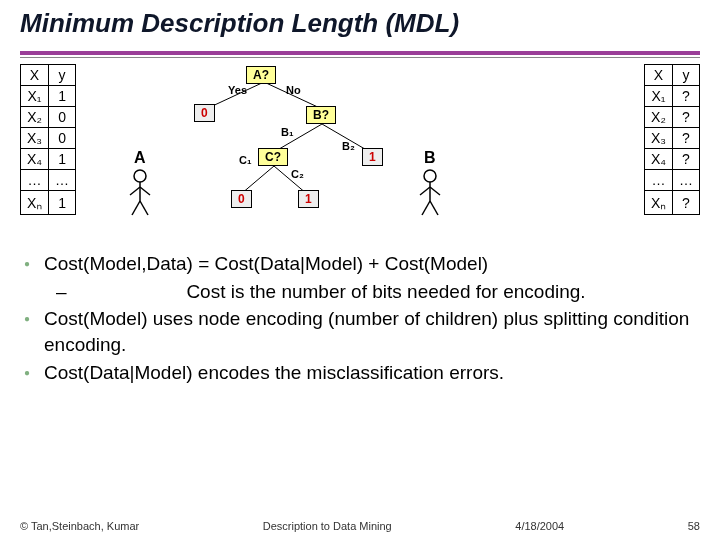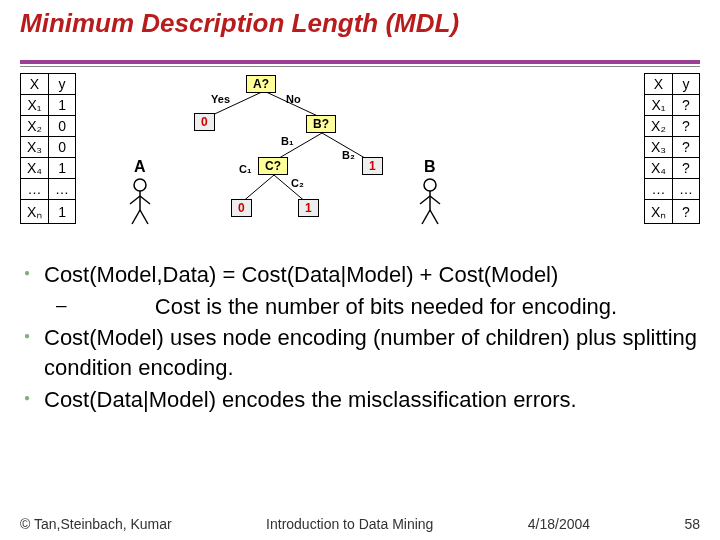--- a/index.html
+++ b/index.html
@@ -1,36 +1,36 @@
 <!DOCTYPE html>
 <html><head>
 <meta charset="utf-8">
 <style>
   * { margin: 0; padding: 0; box-sizing: border-box; }
   body { width: 720px; height: 540px; background: #fff; font-family: Arial, sans-serif; position: relative; overflow: hidden; }
   .slide { width: 100%; height: 100%; padding: 8px 20px; position: relative; }
-  .title { font-size: 26px; font-weight: bold; font-style: italic; color: #b91c1c; margin-bottom: 21px; }
+  .title { font-size: 26px; font-weight: bold; font-style: italic; color: #0f172a; margin-bottom: 12px; }
   .rule-wrap { margin-bottom: 6px; }
   .rule-thick { height: 4px; background: #9a3e98; }
   .rule-thin { height: 1px; background: #888; margin-top: 2px; }
   .content-row { display: flex; align-items: flex-start; gap: 10px; }
   .data-table { border-collapse: collapse; font-size: 14px; }
   .data-table th, .data-table td { border: 1px solid #000; padding: 2px 6px; text-align: center; font-weight: normal; min-width: 26px; }
   .data-table th { font-weight: normal; }
   .diagram { flex: 1; position: relative; height: 175px; }
   .node-box { position: absolute; background: #ffff99; border: 1px solid #000; font-size: 12px; font-weight: bold; padding: 1px 6px; text-align: center; }
   .leaf-box { position: absolute; background: #eee; border: 1px solid #000; font-size: 12px; padding: 1px 6px; color: #c00; font-weight: bold; }
   .edge-label { position: absolute; font-size: 11px; font-weight: bold; }
   .big-label { position: absolute; font-size: 16px; font-weight: bold; }
-  .bullets { margin-top: 12px; font-size: 22px; line-height: 1.35; }
+  .bullets { margin-top: 12px; font-size: 19px; line-height: 1.35; }
   .bullets li { list-style: none; position: relative; padding-left: 24px; margin-bottom: 2px; }
   .bullets li::before { content: "●"; position: absolute; left: 4px; font-size: 10px; top: 6px; color: #80b080; }
   .bullets .sub-item { list-style: none; padding-left: 52px; position: relative; text-align: center; }
   .bullets .sub-item::before { content: "–"; position: absolute; left: 36px; top: 0; font-size: 19px; color: #000; }
-  .footer { position: absolute; bottom: 8px; left: 20px; right: 20px; display: flex; justify-content: space-between; font-size: 14px; color: #333; }
+  .footer { position: absolute; bottom: 8px; left: 20px; right: 20px; display: flex; justify-content: space-between; font-size: 11px; color: #333; }
   .stick { position: absolute; width: 28px; }
   svg.tree-lines { position: absolute; top: 0; left: 0; pointer-events: none; }
 </style>
 </head>
 <body>
 
 <div class="slide">
   <div class="title">Minimum Description Length (MDL)</div>
   <div class="rule-wrap">
     <div class="rule-thick"></div>
@@ -75,21 +75,21 @@
     <div class="diagram">
       <svg class="tree-lines" width="380" height="175">
         <line x1="178" y1="18" x2="120" y2="45" stroke="#000"></line>
         <line x1="178" y1="18" x2="236" y2="45" stroke="#000"></line>
         <line x1="236" y1="60" x2="188" y2="88" stroke="#000"></line>
         <line x1="236" y1="60" x2="284" y2="88" stroke="#000"></line>
         <line x1="188" y1="102" x2="155" y2="130" stroke="#000"></line>
         <line x1="188" y1="102" x2="221" y2="130" stroke="#000"></line>
       </svg>
       <div class="node-box" style="left:160px; top:2px;">A?</div>
-      <div class="edge-label" style="left:125px; top:20px;">Yes</div>
+      <div class="edge-label" style="left:142px; top:20px;">Yes</div>
       <div class="edge-label" style="left:200px; top:20px;">No</div>
       <div class="leaf-box" style="left:108px; top:40px;">0</div>
       <div class="node-box" style="left:220px; top:42px;">B?</div>
       <div class="edge-label" style="left:195px; top:62px;">B₁</div>
       <div class="edge-label" style="left:256px; top:76px;">B₂</div>
       <div class="node-box" style="left:172px; top:84px;">C?</div>
       <div class="leaf-box" style="left:276px; top:84px;">1</div>
       <div class="edge-label" style="left:153px; top:90px;">C₁</div>
       <div class="edge-label" style="left:205px; top:104px;">C₂</div>
       <div class="leaf-box" style="left:145px; top:126px;">0</div>
@@ -151,17 +151,17 @@
 
   <ul class="bullets">
     <li>Cost(Model,Data) = Cost(Data|Model) + Cost(Model)</li>
     <li class="sub-item">Cost is the number of bits needed for encoding.</li>
     <li>Cost(Model) uses node encoding (number of children) plus splitting condition encoding.</li>
     <li>Cost(Data|Model) encodes the misclassification errors.</li>
   </ul>
 
   <div class="footer">
     <span>© Tan,Steinbach, Kumar</span>
-    <span>Introduction to Data Mining</span>
+    <span>Description to Data Mining</span>
     <span>4/18/2004</span>
     <span>58</span>
   </div>
 </div>
 
 </body></html>

